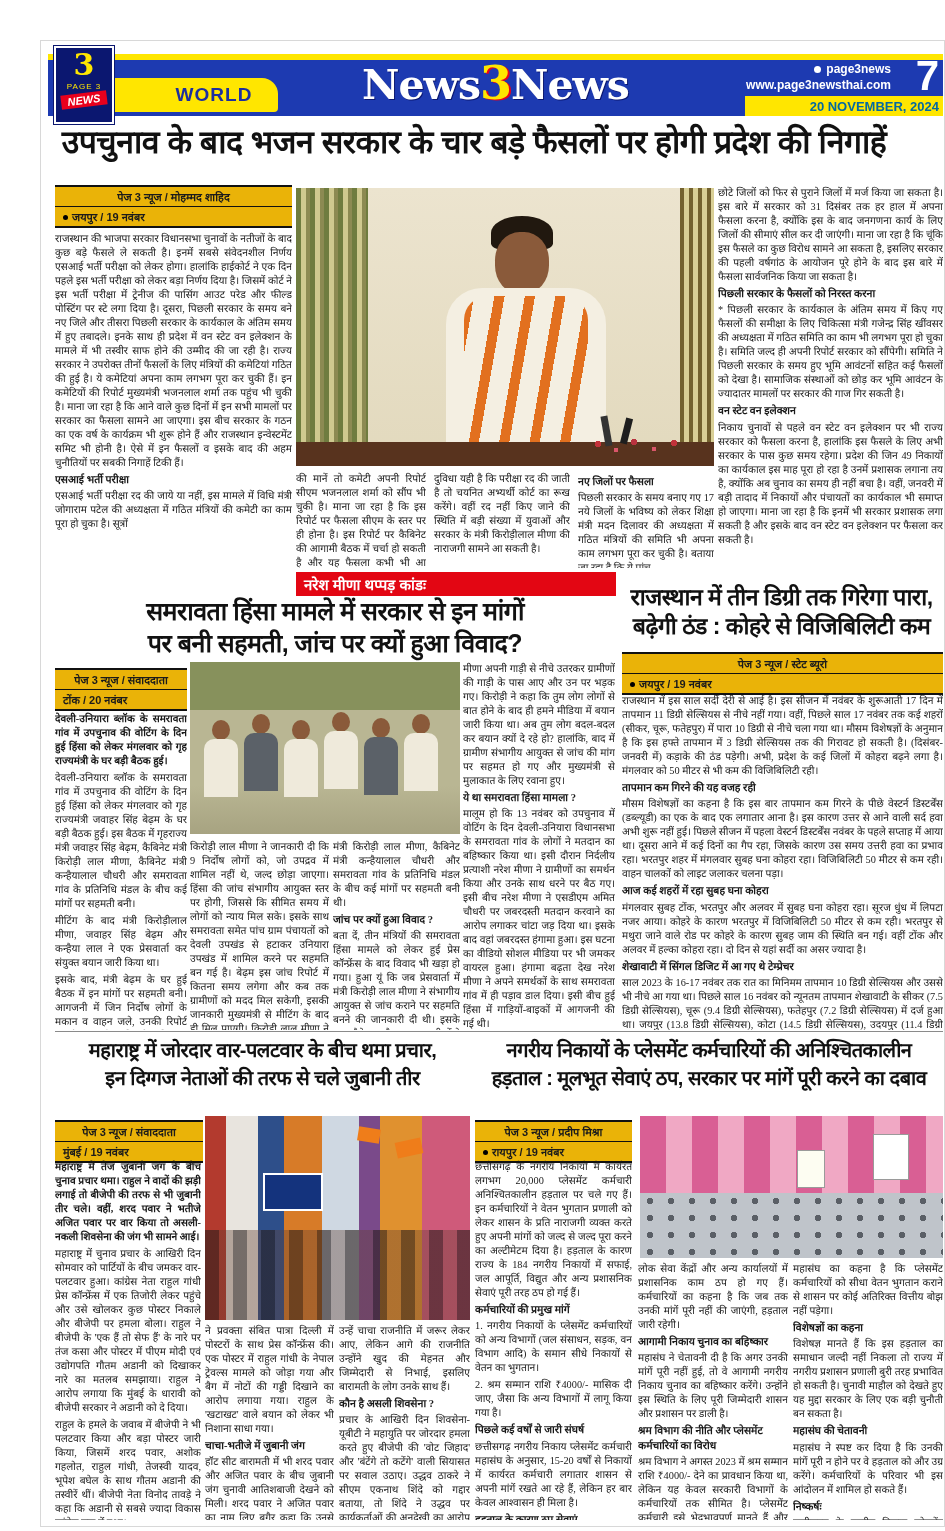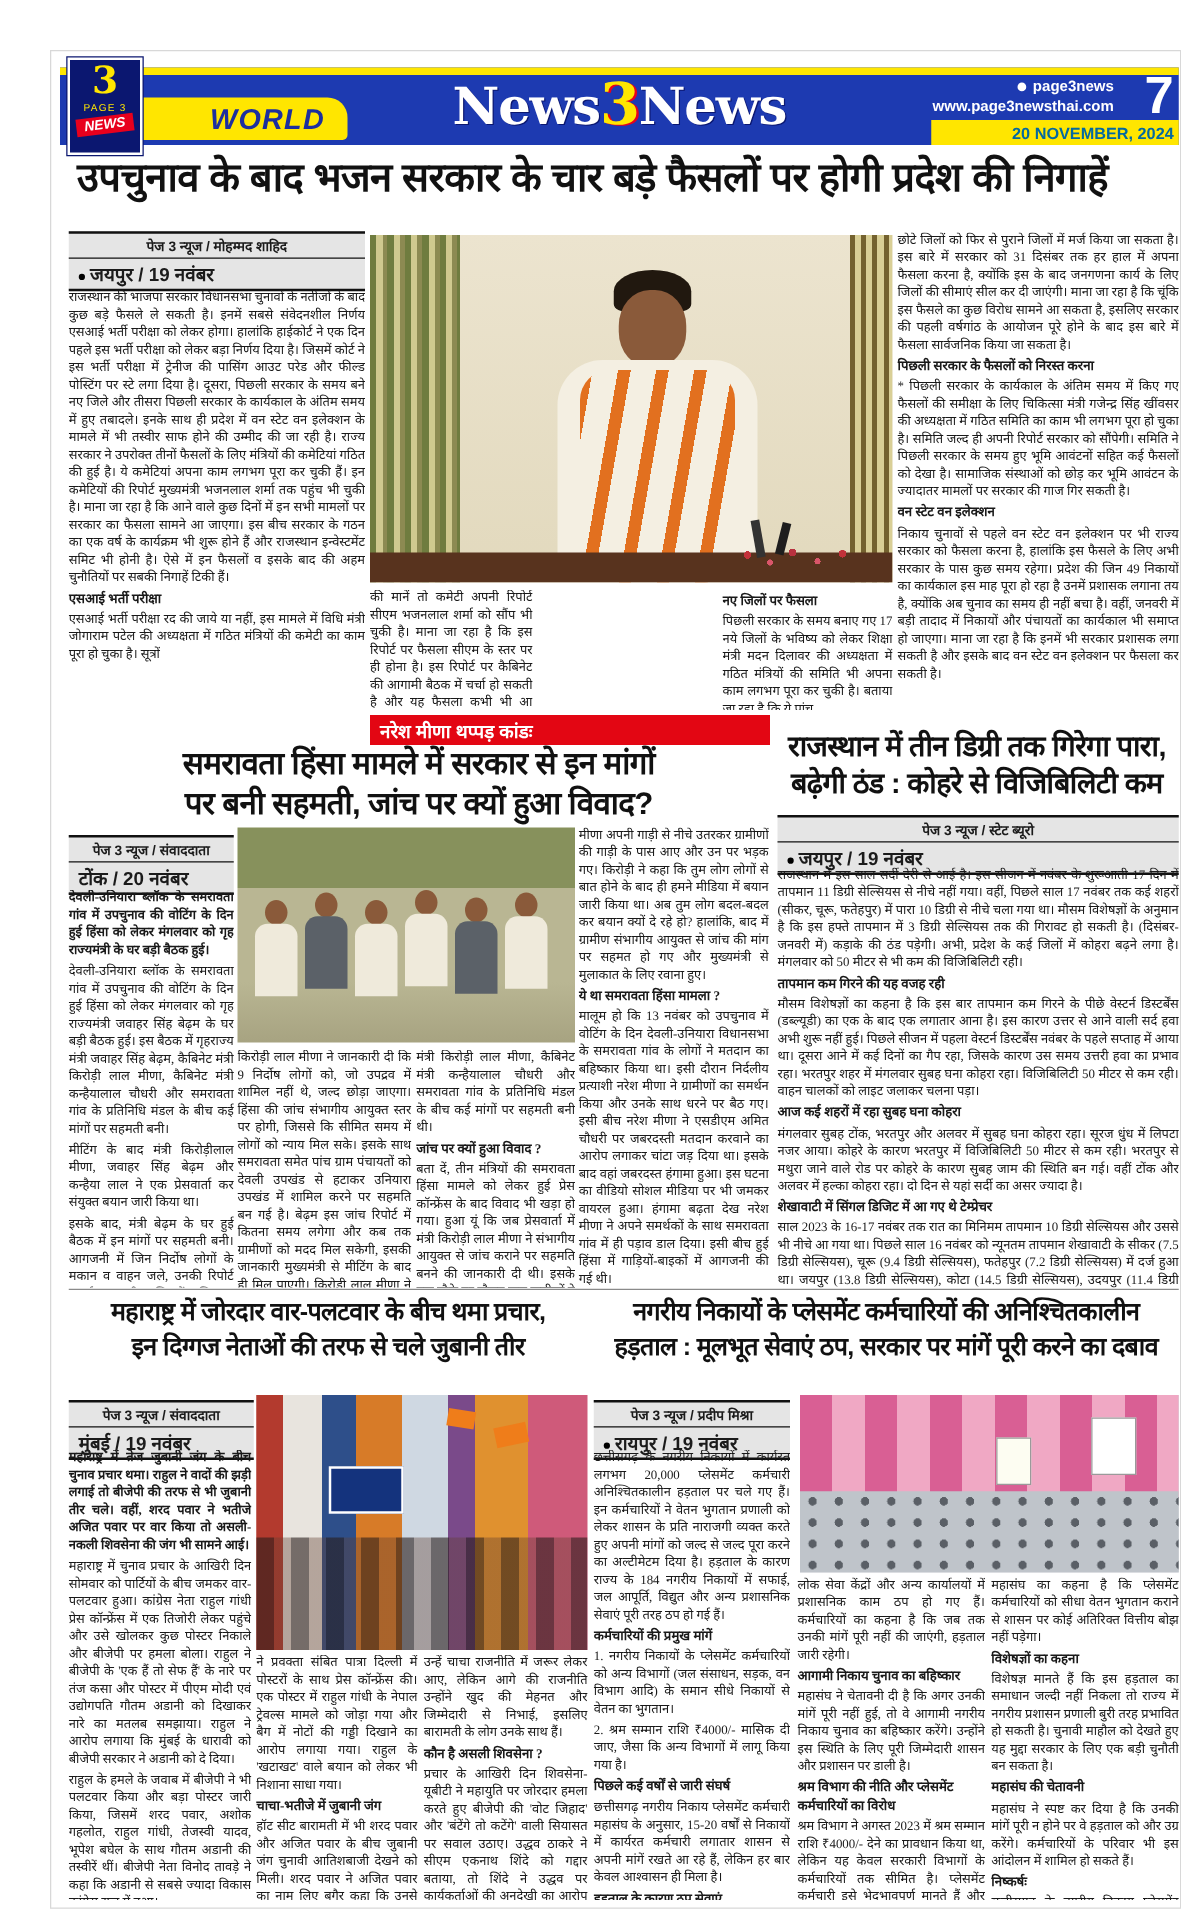--- a/index.html
+++ b/index.html
@@ -5,22 +5,22 @@
   html,body{margin:0;padding:0;background:#ffffff;}
   .page{position:relative;width:945px;height:1531px;background:#fff;overflow:hidden;
         font-family:"Liberation Serif",serif;color:#1b1b1b;}
   .sheet-edge{position:absolute;left:40px;top:40px;width:903px;height:1485px;border:1px solid #d8d8d8;}
 
   
   .banner{position:absolute;left:48px;top:54px;width:895px;height:62px;background:#1d3ab1;}
   .banner-topstrip{position:absolute;left:0;top:0;right:0;height:6px;background:#ffe600;}
   .world-panel{position:absolute;left:62px;top:24px;width:168px;height:34px;background:#ffe600;
                border-radius:0 16px 4px 0;display:flex;align-items:center;justify-content:center;}
-  .world-panel span{font-family:"Liberation Sans",sans-serif;font-weight:bold;font-style:italic;
-               font-size:23px;color:#1d2f9e;letter-spacing:1px;margin-left:40px;}
+  .world-panel span{font-family:"Liberation Sans",sans-serif;font-weight:bold;
+               font-size:19px;color:#1d2f9e;letter-spacing:1px;margin-left:40px;}
   .logo{position:absolute;left:6px;top:-8px;width:56px;height:74px;background:#0b1770;
         border:2px solid #fff;box-shadow:0 0 0 1px #0b1770;text-align:center;z-index:3;}
   .logo-3{font-family:"DejaVu Serif",serif;font-weight:bold;font-size:30px;color:#ffe600;line-height:34px;}
   .logo-page{font-family:"Liberation Sans",sans-serif;font-weight:normal;font-size:8px;color:#ffe600;letter-spacing:1px;}
   .logo-news{margin:2px auto 0;width:46px;background:#e8001d;color:#fff;font-family:"Liberation Sans",sans-serif;
         font-weight:bold;font-style:italic;font-size:11px;transform:rotate(-7deg);padding:1px 0;}
   .mast-title{position:absolute;left:0;right:0;top:2px;text-align:center;
         font-family:"DejaVu Serif",serif;font-weight:bold;font-size:41px;color:#ffffff;
         text-shadow:1px 1px 0 #0b1770;letter-spacing:-1px;}
   .mast-title .t3{color:#ffe600;text-shadow:2px 1px 0 #e8001d;font-size:46px;}
@@ -42,23 +42,23 @@
   .hl-mid1{left:55px;top:598px;width:560px;font-size:25px;line-height:1.1;text-align:center;}
   .hl-mid2{left:55px;top:630px;width:560px;font-size:25px;line-height:1.1;}
   .hl-w1{left:620px;top:585px;width:323px;font-size:23px;line-height:1.1;}
   .hl-w2{left:620px;top:614px;width:323px;font-size:23px;line-height:1.1;}
   .hl-b1{left:55px;top:1038px;width:415px;font-size:20px;line-height:1.2;}
   .hl-b2{left:55px;top:1066px;width:415px;font-size:20px;line-height:1.2;}
   .hl-c1{left:475px;top:1038px;width:468px;font-size:20px;line-height:1.2;}
   .hl-c2{left:475px;top:1066px;width:468px;font-size:20px;line-height:1.2;}
 
   .bybox{position:absolute;border-top:2px solid #111;border-bottom:2px solid #111;
-         font-family:"Liberation Sans",sans-serif;background:#e5e5e5;box-sizing:border-box;}
+         font-family:"Liberation Sans",sans-serif;background:#eab308;box-sizing:border-box;}
   .by1{text-align:center;font-weight:bold;font-size:11px;padding:2px 0;border-bottom:1px solid #111;}
-  .by2{font-weight:bold;font-size:15px;padding:2px 0 2px 8px;}
+  .by2{font-weight:bold;font-size:11px;padding:2px 0 2px 8px;}
   .bdot{display:inline-block;width:5px;height:5px;border-radius:50%;background:#000;margin:0 4px 1px 0;}
 
   .col{position:absolute;overflow:hidden;font-size:10.3px;line-height:1.36;text-align:justify;color:#191919;}
   .col p{margin:0 0 3px;}
   .col .sub{font-weight:bold;font-size:10.6px;margin:3px 0 2px;text-align:left;}
   .col .lead-p{font-weight:bold;}
 
   
   #lead-bybox{left:55px;top:185px;width:237px;}
   #lead-left{left:55px;top:232px;width:237px;height:336px;}
@@ -184,20 +184,23 @@
     <div class="torso"></div>
     <div class="stole"></div>
     <div class="desk"></div>
     <div class="mic1"></div>
     <div class="mic2"></div>
     <div class="flowers"></div>
   </div>
   <div class="col" id="lead-colA">
     <p>की मानें तो कमेटी अपनी रिपोर्ट सीएम भजनलाल शर्मा को सौंप भी चुकी है। माना जा रहा है कि इस रिपोर्ट पर फैसला सीएम के स्तर पर ही होना है। इस रिपोर्ट पर कैबिनेट की आगामी बैठक में चर्चा हो सकती है और यह फैसला कभी भी आ सकता है। इस मामले में सरकार की</p>
   </div>
+  <div class="col" id="lead-colB">
+    <p>दुविधा यही है कि परीक्षा रद की जाती है तो चयनित अभ्यर्थी कोर्ट का रूख करेंगे। वहीं रद नहीं किए जाने की स्थिति में बड़ी संख्या में युवाओं और सरकार के मंत्री किरोड़ीलाल मीणा की नाराजगी सामने आ सकती है।</p>
+  </div>
   <div class="col" id="lead-colC">
     <p class="sub">नए जिलों पर फैसला</p>
     <p>पिछली सरकार के समय बनाए गए 17 नये जिलों के भविष्य को लेकर शिक्षा मंत्री मदन दिलावर की अध्यक्षता में गठित मंत्रियों की समिति भी अपना काम लगभग पूरा कर चुकी है। बताया जा रहा है कि ये पांच</p>
   </div>
   <div class="col" id="lead-right">
     <p>छोटे जिलों को फिर से पुराने जिलों में मर्ज किया जा सकता है। इस बारे में सरकार को 31 दिसंबर तक हर हाल में अपना फैसला करना है, क्योंकि इस के बाद जनगणना कार्य के लिए जिलों की सीमाएं सील कर दी जाएंगी। माना जा रहा है कि चूंकि इस फैसले का कुछ विरोध सामने आ सकता है, इसलिए सरकार की पहली वर्षगांठ के आयोजन पूरे होने के बाद इस बारे में फैसला सार्वजनिक किया जा सकता है।</p>
     <p class="sub">पिछली सरकार के फैसलों को निरस्त करना</p>
     <p>* पिछली सरकार के कार्यकाल के अंतिम समय में किए गए फैसलों की समीक्षा के लिए चिकित्सा मंत्री गजेन्द्र सिंह खींवसर की अध्यक्षता में गठित समिति का काम भी लगभग पूरा हो चुका है। समिति जल्द ही अपनी रिपोर्ट सरकार को सौंपेगी। समिति ने पिछली सरकार के समय हुए भूमि आवंटनों सहित कई फैसलों को देखा है। सामाजिक संस्थाओं को छोड़ कर भूमि आवंटन के ज्यादातर मामलों पर सरकार की गाज गिर सकती है।</p>
     <p class="sub">वन स्टेट वन इलेक्शन</p>
     <p>निकाय चुनावों से पहले वन स्टेट वन इलेक्शन पर भी राज्य सरकार को फैसला करना है, हालांकि इस फैसले के लिए अभी सरकार के पास कुछ समय रहेगा। प्रदेश की जिन 49 निकायों का कार्यकाल इस माह पूरा हो रहा है उनमें प्रशासक लगाना तय है, क्योंकि अब चुनाव का समय ही नहीं बचा है। वहीं, जनवरी में बड़ी तादाद में निकायों और पंचायतों का कार्यकाल भी समाप्त हो जाएगा। माना जा रहा है कि इनमें भी सरकार प्रशासक लगा सकती है और इसके बाद वन स्टेट वन इलेक्शन पर फैसला कर सकती है।</p>

